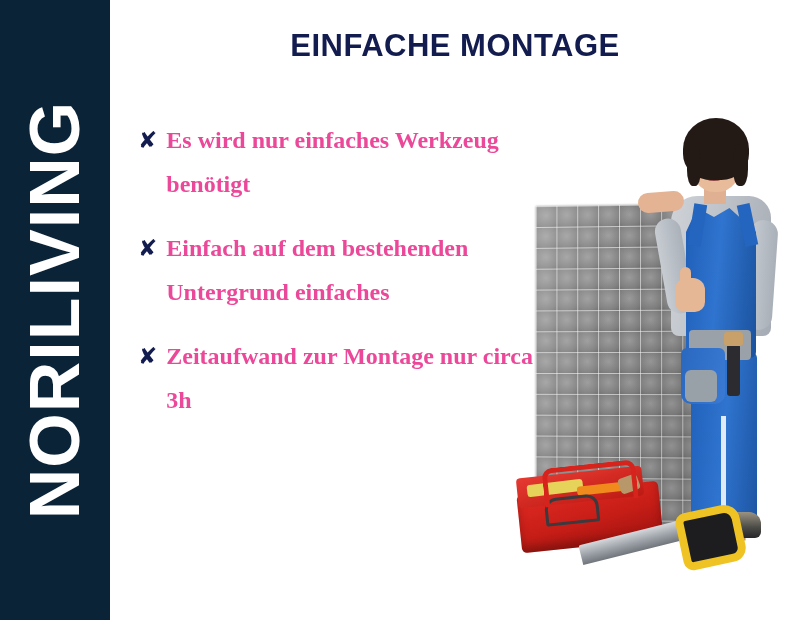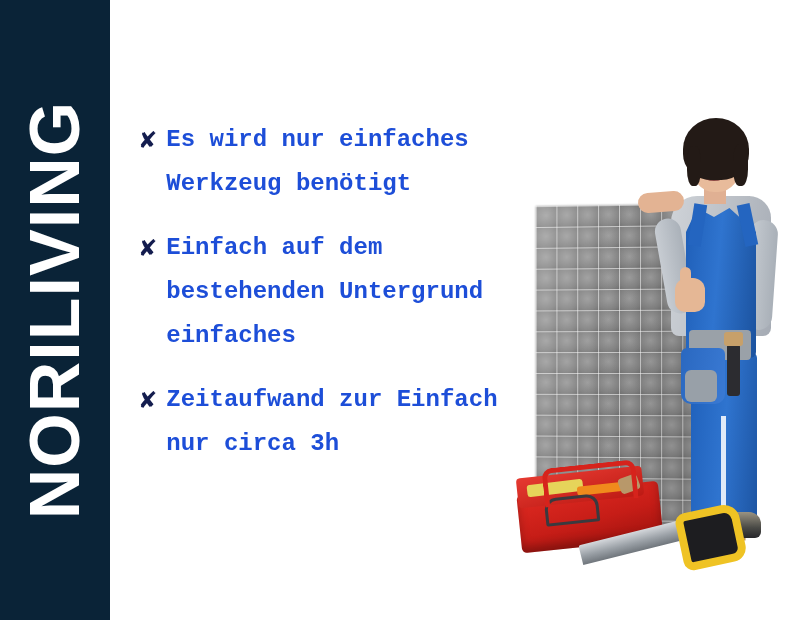--- a/index.html
+++ b/index.html
@@ -85,22 +85,22 @@
     flex: 0 0 auto;
     color: #131c4e;
     font-family: "DejaVu Sans", sans-serif;
     font-weight: bold;
     font-size: 23px;
     line-height: 44px;
     margin-right: 9px;
   }
   .benefit-text {
     flex: 1 1 auto;
-    color: #1d4ed8;
-    font-family: Liberation Mono, monospace;
+    color: #ec4899;
+    font-family: Liberation Serif, serif;
     font-weight: bold;
     font-size: 24px;
     line-height: 44px;
   }
 
   
   .photo {
     position: absolute;
     left: 385;
     top: 0;
@@ -481,36 +481,37 @@
 <body>
 
 <div class="poster" style="background: rgb(255, 255, 255);">
 
   <div class="brand-band" style="background: rgb(10, 35, 55);">
     <div class="brand-band-text">NORILIVING</div>
   </div>
 
   <div class="content">
 
+    <div class="poster-title">EINFACHE MONTAGE</div>
 
     <ul class="benefits">
 
       <li class="benefit-item">
         <span class="benefit-marker">✘</span>
         <span class="benefit-text">Es wird nur einfaches Werkzeug benötigt</span>
       </li>
 
       <li class="benefit-item">
         <span class="benefit-marker">✘</span>
         <span class="benefit-text">Einfach auf dem bestehenden Untergrund einfaches</span>
       </li>
 
       <li class="benefit-item">
         <span class="benefit-marker">✘</span>
-        <span class="benefit-text">Zeitaufwand zur Einfach nur circa 3h</span>
+        <span class="benefit-text">Zeitaufwand zur Montage nur circa 3h</span>
       </li>
 
     </ul>
 
     <div class="photo" aria-label="Handwerkerin in blauer Latzhose hält eine graue Fliesenplatte und zeigt Daumen hoch; davor ein roter Werkzeugkasten mit Säge">
 
       <div class="plank"></div>
 
       <div class="wall-panel"></div>
 

